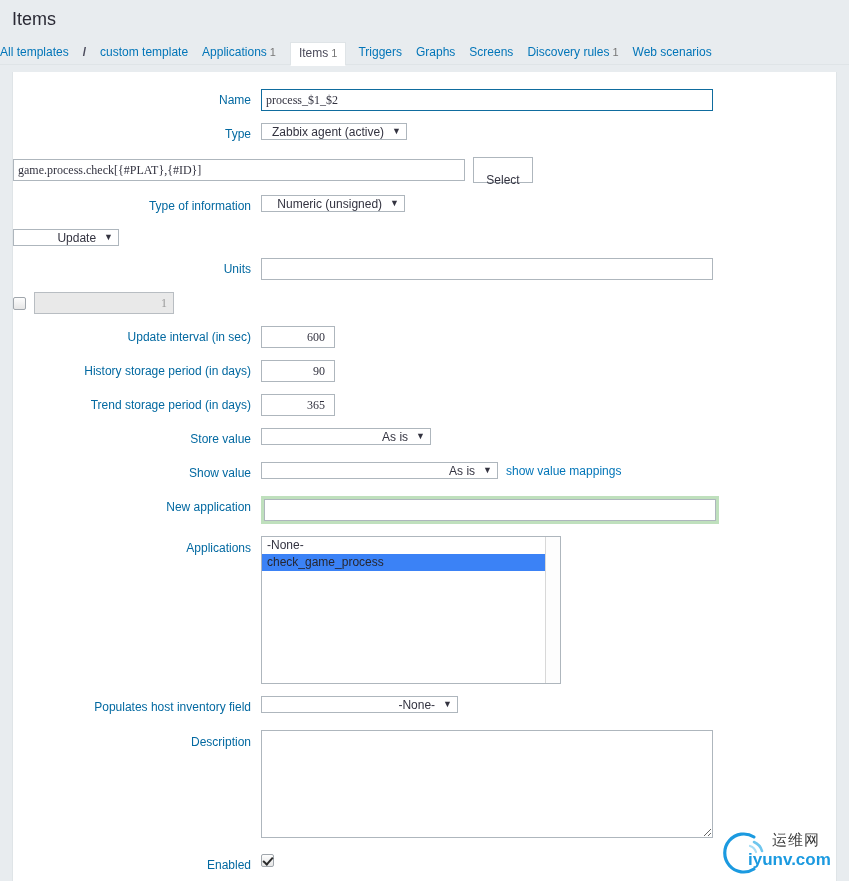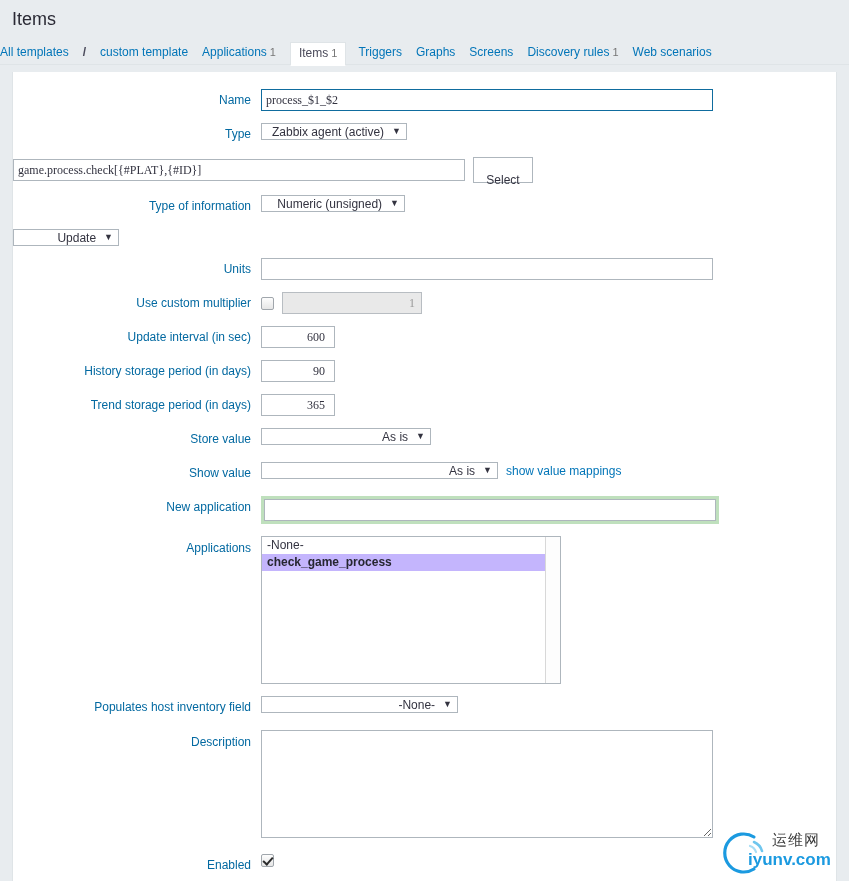--- a/index.html
+++ b/index.html
@@ -227,23 +227,22 @@
     font-size: 12px;
   }
   .listbox .opt {
     padding: 1px 4px 1px 5px;
     line-height: 15px;
     color: #333340;
     cursor: pointer;
     white-space: nowrap;
   }
   .listbox .opt.selected {
-    background: #c4b5fd;
+    background: #3b82f6;
     color: #262630;
-    font-weight: bold;
   }
   .listbox .sbtrack {
     position: absolute;
     right: 0; top: 0;
     width: 15px; height: 100%;
     background: #fdfdfd;
     border-left: 1px solid #d8d8d8;
     cursor: pointer;
   }
 
@@ -361,21 +360,20 @@
     </div>
 
     <div class="row">
       <div class="label">Units</div>
       <div class="field">
         <input class="txt wide" type="text" value="" style="">
       </div>
     </div>
 
     <div class="row">
-      <div class="label">Use custom multiplier</div>
       <div class="field">
         <span class="chk"></span>
         <input class="txt disabled" type="text" disabled="" style="margin-left: 8px;" value="1">
       </div>
     </div>
 
     <div class="row">
       <div class="label">Update interval (in sec)</div>
       <div class="field">
         <input class="txt num" type="text" value="600" style="">

